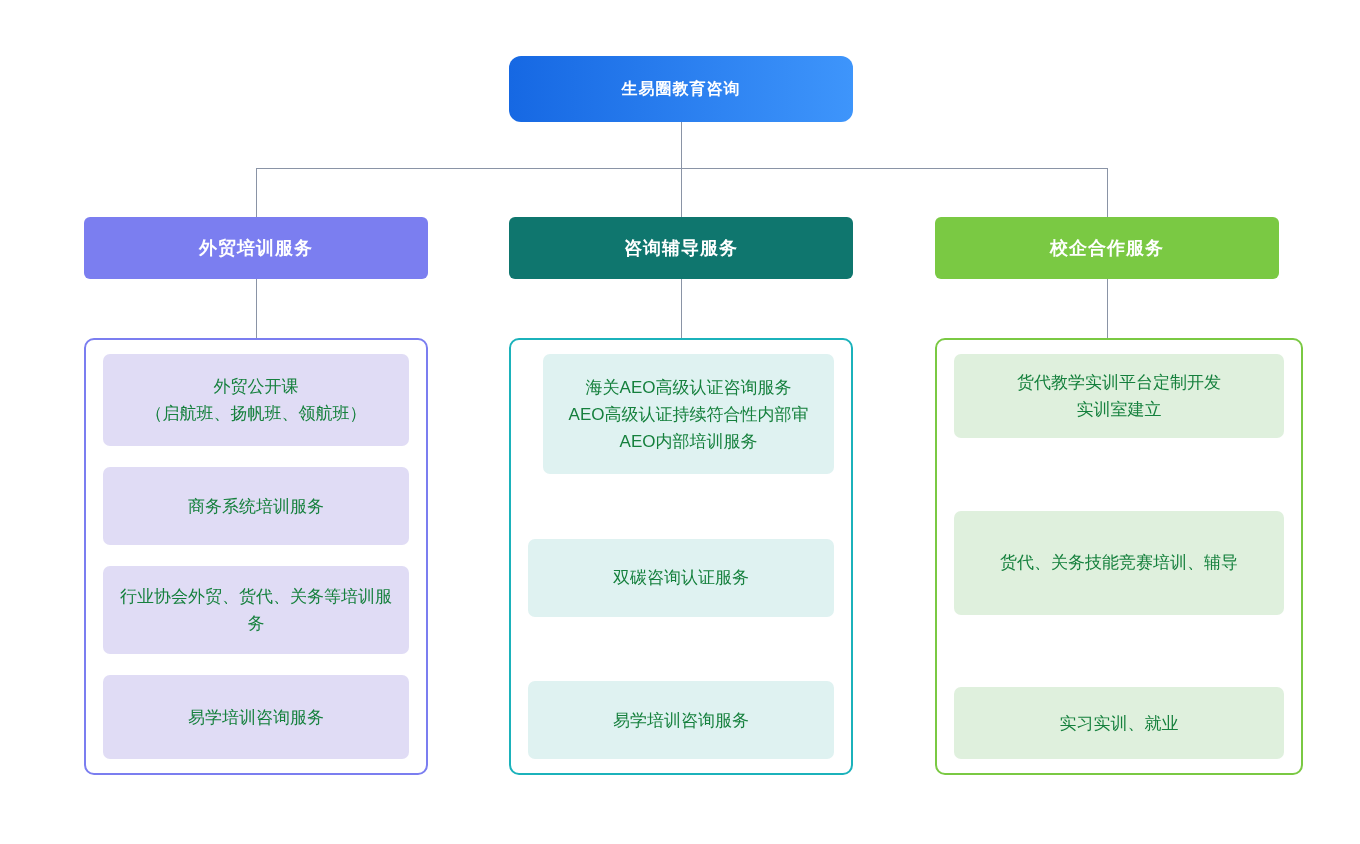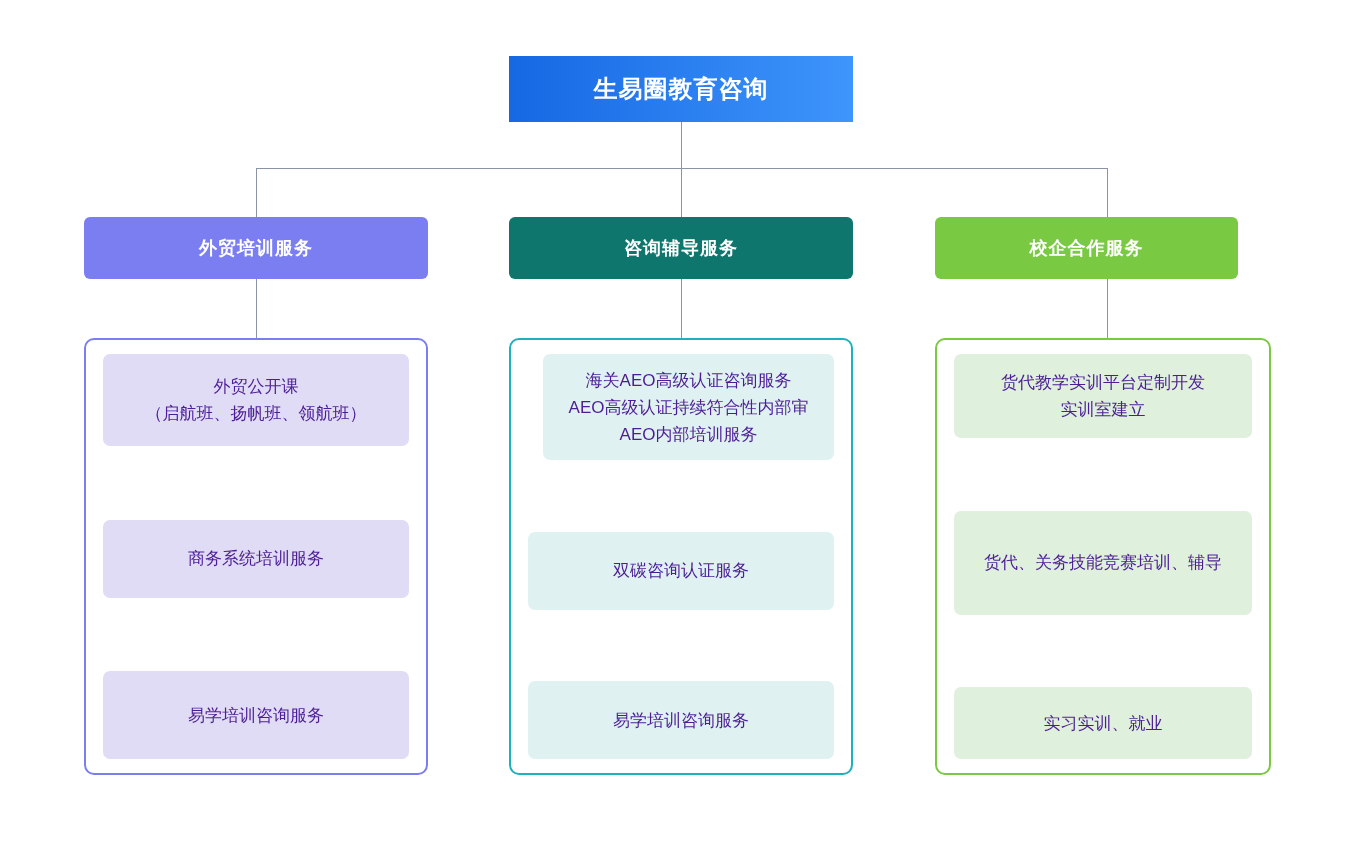--- a/index.html
+++ b/index.html
@@ -21,24 +21,24 @@
     height: 844px;
   }
 
   
   .root-node {
     position: absolute;
     left: 509px;
     top: 56px;
     width: 344px;
     height: 66px;
-    border-radius: 0;
+    border-radius: 12px;
     background: linear-gradient(90deg, #1668e3 0%, #3e95fb 100%);
     color: #ffffff;
-    font-size: 24px;
+    font-size: 16px;
     font-weight: bold;
     letter-spacing: 1px;
     display: flex;
     align-items: center;
     justify-content: center;
   }
 
   
   .conn {
     position: absolute;
@@ -55,65 +55,65 @@
     color: #ffffff;
     font-size: 18px;
     font-weight: bold;
     letter-spacing: 1px;
     display: flex;
     align-items: center;
     justify-content: center;
   }
   .cat-header.c0 { left: 84px;  top: 217px; width: 344px; background: #7b7ef0; }
   .cat-header.c1 { left: 509px; top: 217px; width: 344px; background: #0f766e; }
-  .cat-header.c2 { left: 935px; top: 217px; width: 303px; background: #7ac943; justify-content: center; }
+  .cat-header.c2 { left: 935px; top: 217px; width: 344px; background: #7ac943; justify-content: center; }
 
   
   .panel {
     position: absolute;
     top: 338px;
     height: 437px;
     border-radius: 10px;
     background: #ffffff;
     box-sizing: border-box;
     border: 2px solid #7b7ef0;
     padding: 14px 17px;
     display: flex;
     flex-direction: column;
     justify-content: space-between;
   }
   .panel.p0 { left: 84px;  width: 344px; border-color: #7b7ef0; }
   .panel.p1 { left: 509px; width: 344px; border-color: #1bb2bb; }
-  .panel.p2 { left: 935px; width: 336px; border-color: #7ac943; }
+  .panel.p2 { left: 935px; width: 368px; border-color: #7ac943; }
 
   
   .leaf {
     border-radius: 7px;
     display: flex;
     align-items: center;
     justify-content: center;
     text-align: center;
     font-size: 17px;
     line-height: 27px;
-    color: #4c1d95;
+    color: #15803d;
     padding: 8px 9px;
     box-sizing: border-box;
     white-space: pre-line;
   }
   .panel.p0 .leaf { background: #e0dcf5; }
   .panel.p1 .leaf { background: #dff2f1; }
   .panel.p2 .leaf { background: #dff0dd; }
 
   
   .panel.p0 .leaf:nth-child(1) { height: 92px; }
   .panel.p0 .leaf:nth-child(2) { height: 78px; }
   .panel.p0 .leaf:nth-child(3) { height: 88px; }
   .panel.p0 .leaf:nth-child(4) { height: 84px; }
 
-  .panel.p1 .leaf:nth-child(1) { height: 106px; margin-left: 15px; }
+  .panel.p1 .leaf:nth-child(1) { height: 120px; margin-left: 15px; }
   .panel.p1 .leaf:nth-child(2) { height: 78px; }
   .panel.p1 .leaf:nth-child(3) { height: 78px; }
   .panel.p1 .leaf:nth-child(4) { height: 78px; font-weight: bold; }
 
   .panel.p2 .leaf:nth-child(1) { height: 84px; }
   .panel.p2 .leaf:nth-child(2) { height: 104px; }
   .panel.p2 .leaf:nth-child(3) { height: 72px; }
   .panel.p2 .leaf:nth-child(4) { height: 80px; }
 </style>
 </head>
@@ -142,20 +142,21 @@
     <span>咨询辅导服务</span>
   </div>
   <div class="cat-header c2">
     <span>校企合作服务</span>
   </div>
 
   <div class="panel p0">
     <div class="leaf">外贸公开课
 （启航班、扬帆班、领航班）</div>
     <div class="leaf">商务系统培训服务</div>
+    <div class="leaf">行业协会外贸、货代、关务等培训服务</div>
     <div class="leaf">易学培训咨询服务</div>
   </div>
 
   <div class="panel p1">
     <div class="leaf">海关AEO高级认证咨询服务
 AEO高级认证持续符合性内部审
 AEO内部培训服务</div>
     <div class="leaf">双碳咨询认证服务</div>
     <div class="leaf">易学培训咨询服务</div>
   </div>

